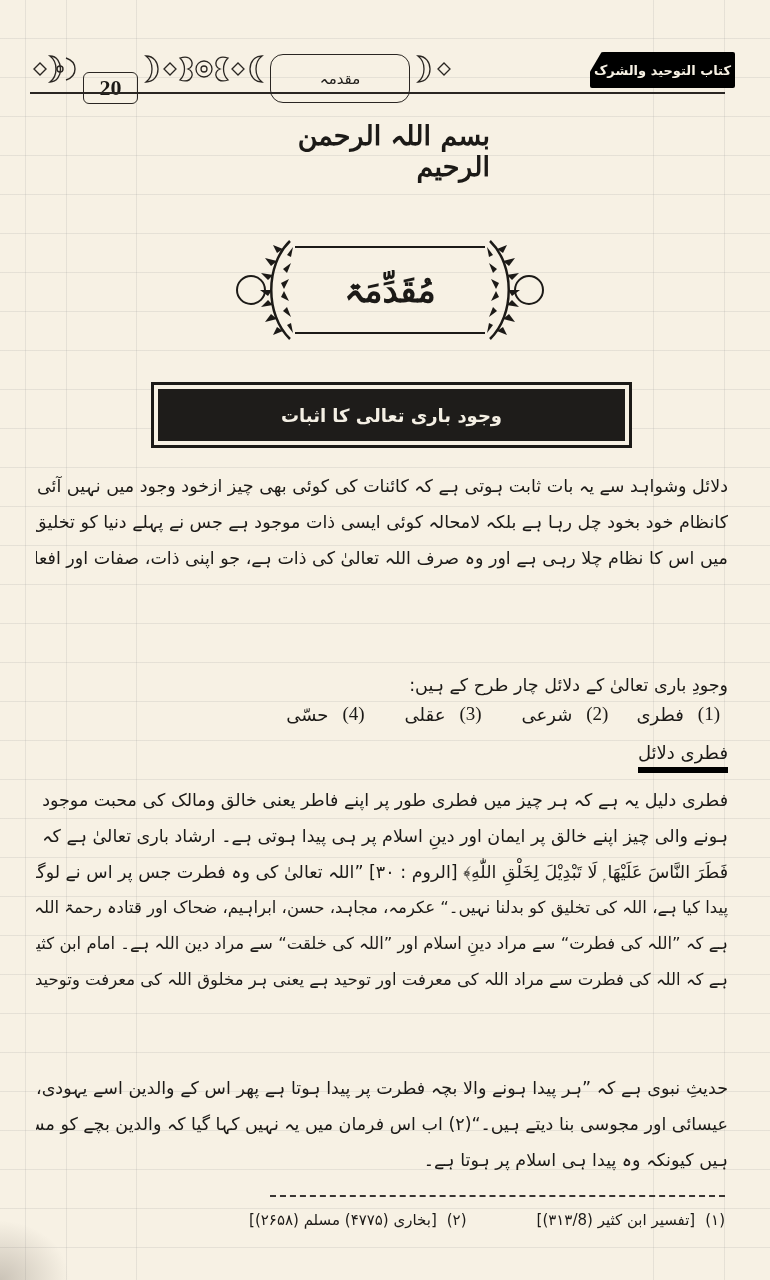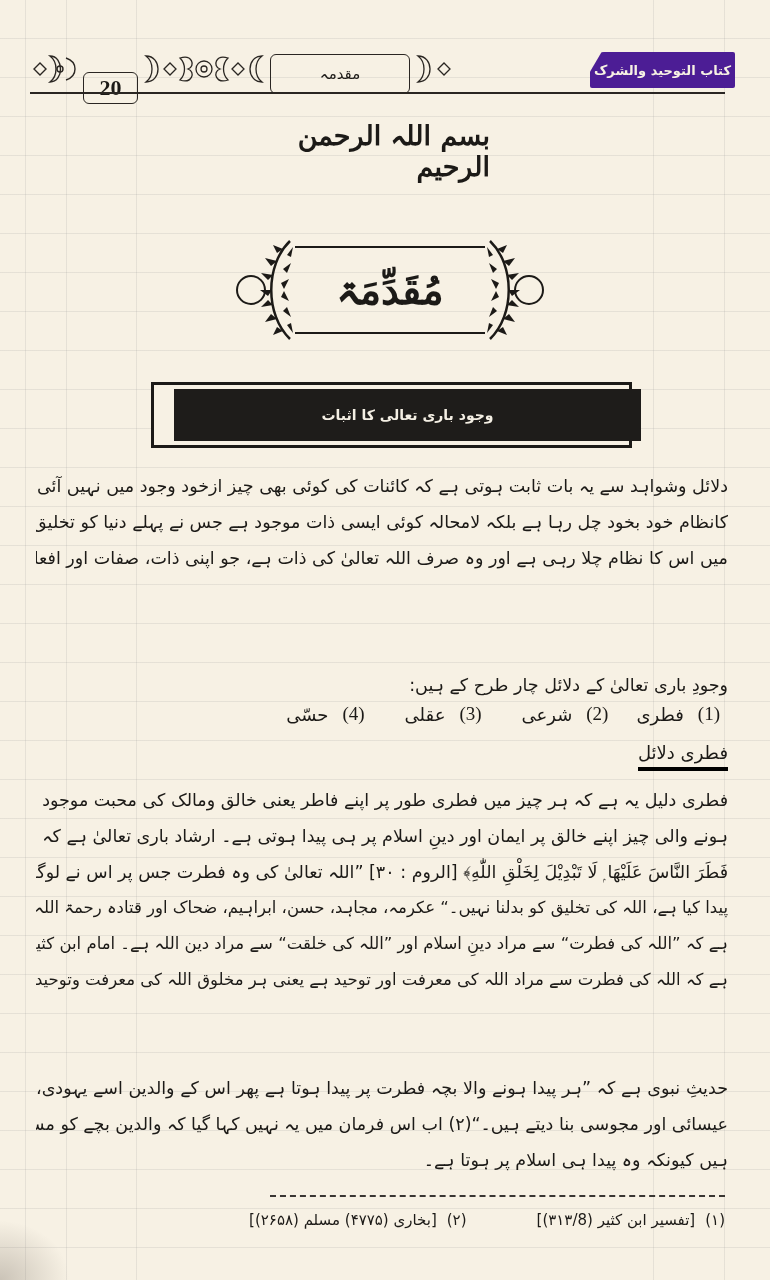--- a/index.html
+++ b/index.html
@@ -31,76 +31,76 @@
   .ornament {
     position: absolute; top: 4px; height: 34px;
   }
   .page-num-box {
     position: absolute; left: 53px; top: 6px; width: 55px; height: 32px;
     border: 1.5px solid #2a2622; border-radius: 6px;
     display: flex; align-items: center; justify-content: center;
     font-family: "Liberation Serif", serif; font-weight: bold; font-size: 22px; margin-top: 18px;
   }
   .section-box {
-    position: absolute; left: 240px; top: 6px; width: 140px; height: 40px;
-    border: 1.5px solid #2a2622; border-radius: 6px;
+    position: absolute; left: 240px; top: 6px; width: 140px; height: 49px;
+    border: 1.5px solid #2a2622; border-radius: 13px;
     display: flex; align-items: center; justify-content: center;
     font-size: 15px; direction: rtl;
   }
   .book-tab {
     position: absolute; left: 560px; top: 4px; width: 145px; height: 36px;
-    background: #4c1d95; color: #f7f1e4;
+    background: #000000; color: #f7f1e4;
     border-radius: 14px 2px 2px 2px;
     clip-path: polygon(8% 0, 100% 0, 100% 100%, 0 100%, 0 55%);
     display: flex; align-items: center; justify-content: center;
     font-size: 13px; direction: rtl; font-weight: bold;
   }
   .bismillah {
     position: absolute; left: 290px; top: 128px; width: 200px; height: 46px;
     display: flex; align-items: center; justify-content: center;
     font-family: "DejaVu Serif", serif; font-size: 27px; font-weight: bold;
     direction: rtl;
   }
   .muqaddama-frame {
     position: absolute; left: 235px; top: 235px; width: 310px; height: 110px;
   }
   .muqaddama-text {
     position: absolute; left: 90px; top: 20px; width: 130px; height: 70px;
     display: flex; align-items: center; justify-content: center;
-    font-family: Liberation Sans, sans-serif; font-size: 40px; font-weight: bold;
+    font-family: Liberation Sans, sans-serif; font-size: 34px; font-weight: bold;
     direction: rtl;
   }
   .heading-box {
     position: absolute; left: 151px; top: 382px; width: 481px; height: 66px;
     border: 3px solid #1c1a17; padding: 4px; background: #f7f1e4;
   }
   .heading-inner {
     width: 100%; height: 100%; background: #1e1c1a; color: #f4efe4;
     display: flex; align-items: center; justify-content: center;
-    font-size: 14px; font-weight: bold; direction: rtl; margin-left: 16px;
+    font-size: 18px; font-weight: bold; direction: rtl;
   }
   .body-text {
     position: absolute; left: 36px; width: 692px;
     direction: rtl; text-align: justify; text-align-last: right;
     font-size: 17.5px; line-height: 36px;
   }
   .para1 { top: 468px; }
   .line { display: block; white-space: nowrap; overflow: hidden; text-align: justify; text-align-last: justify; }
   .line.last { text-align-last: right; }
   .intro-line { position: absolute; right: 42px; top: 650px; direction: rtl; font-size: 17.5px; margin-top: 25px; }
   .types-row {
     position: absolute; left: 250px; top: 694px; width: 470px; height: 40px;
     direction: rtl; display: flex; align-items: center; gap: 0;
     font-size: 18px;
   }
   .type-item { display: flex; align-items: center; gap: 14px; margin-left: 28px; }
   .type-num { font-family: "Liberation Serif", serif; font-size: 19px; direction: ltr; }
   .subheading {
     position: absolute; right: 42px; top: 742px; direction: rtl;
-    font-size: 18px; padding-bottom: 4px; border-bottom: 4px solid #000000;
+    font-size: 18px; padding-bottom: 4px; border-bottom: 6px solid #000000;
   }
   .para2 { top: 782px; }
   .para3 { top: 1070px; }
   .footnote-rule {
     position: absolute; left: 270px; top: 1195px; width: 455px; height: 2px;
     border-top: 2px dashed #3a3632;
   }
   .footnotes {
     position: absolute; left: 95px; top: 1205px; width: 630px; height: 30px;
     direction: rtl; display: flex; align-items: center; gap: 70px;

